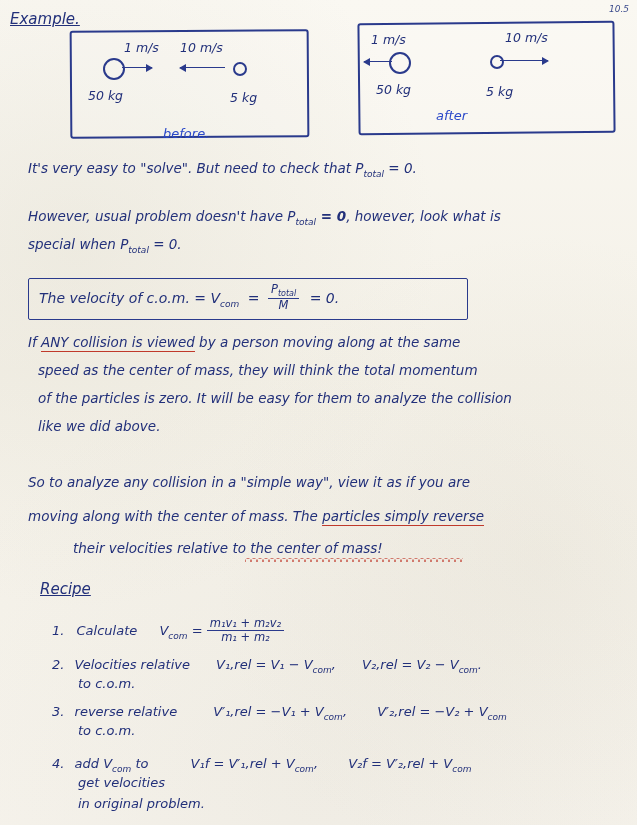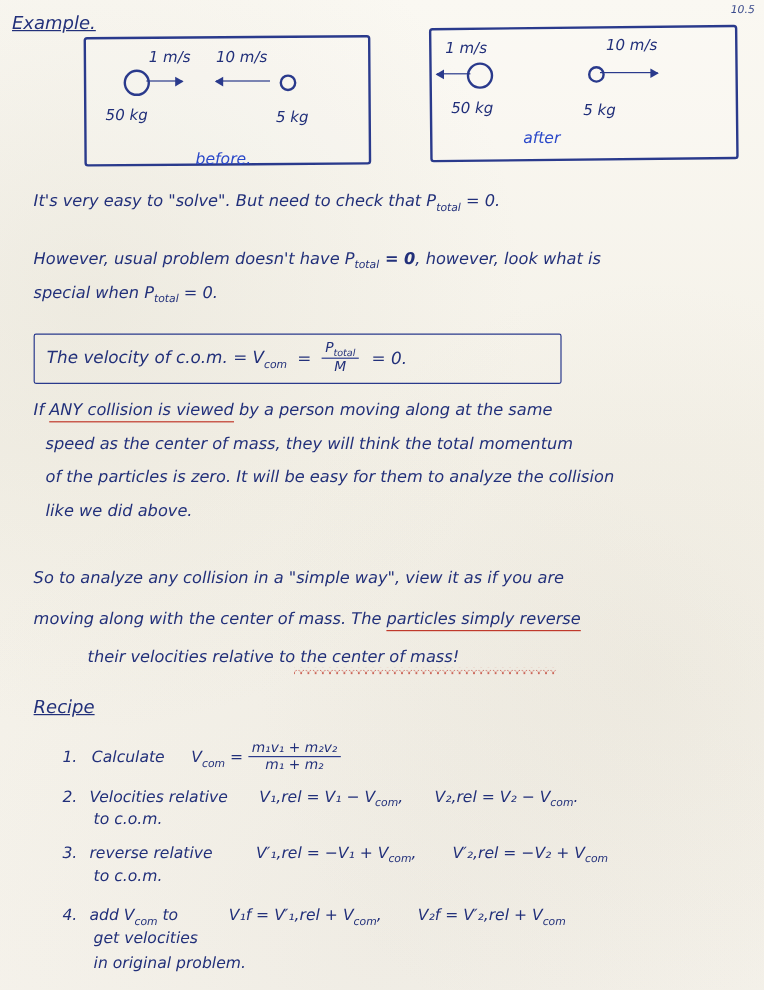--- a/index.html
+++ b/index.html
@@ -160,21 +160,21 @@
   <div class="line ink" style="left:28px;top:508px;">
     <span>moving along with the center of mass.  The</span>
     <span class="underline-red">particles simply reverse</span>
   </div>
   <div class="line ink" style="left:28px;top:540px;margin-left:45px;">
     <span>their velocities relative to the</span>
     <span>center of mass!</span>
   </div>
   <div class="squiggle" style="left:245px;top:556px;width:218px;"></div>
 
-  <div class="recipe-title ink" style="left:28px;top:580px;">Recipe</div>
+  <div class="recipe-title ink" style="left:40px;top:580px;">Recipe</div>
 
   <div class="item ink" style="left:52px;top:618px;">
     <span>1.</span>
     <span style="margin-left:8px;">Calculate</span>
     <span style="margin-left:18px;">V</span><sub style="font-size:9px;">com</sub>
     <span>=</span>
     <span class="frac">
       <span class="num">m₁v₁ + m₂v₂</span>
       <span class="den">m₁ + m₂</span>
     </span>

